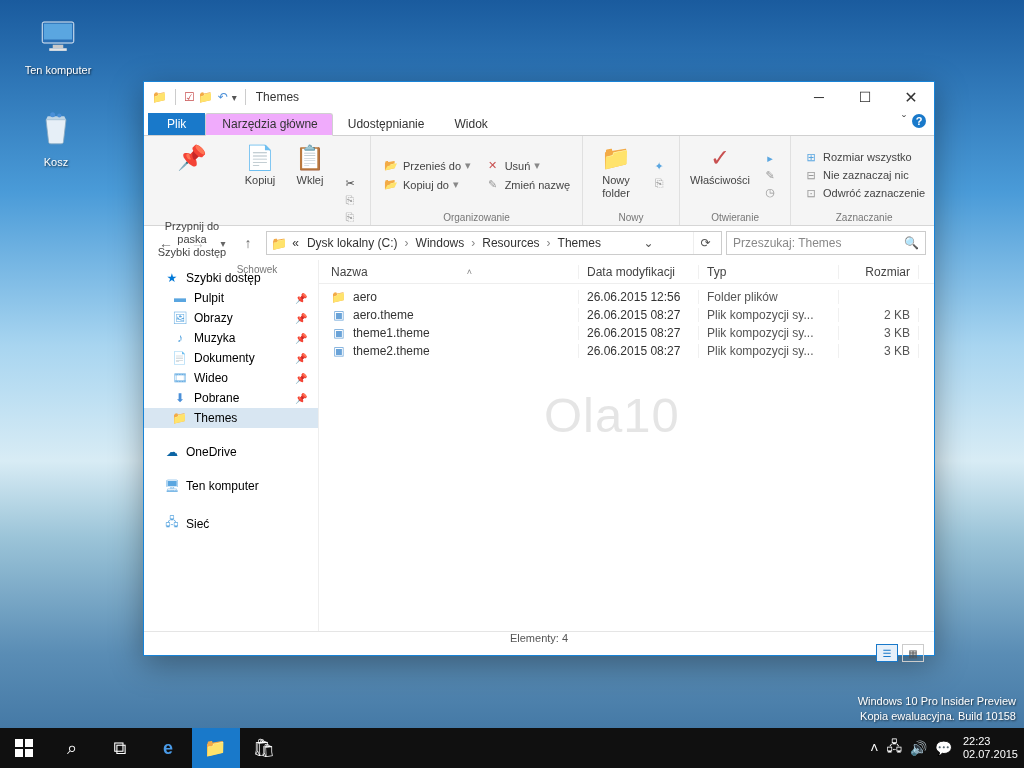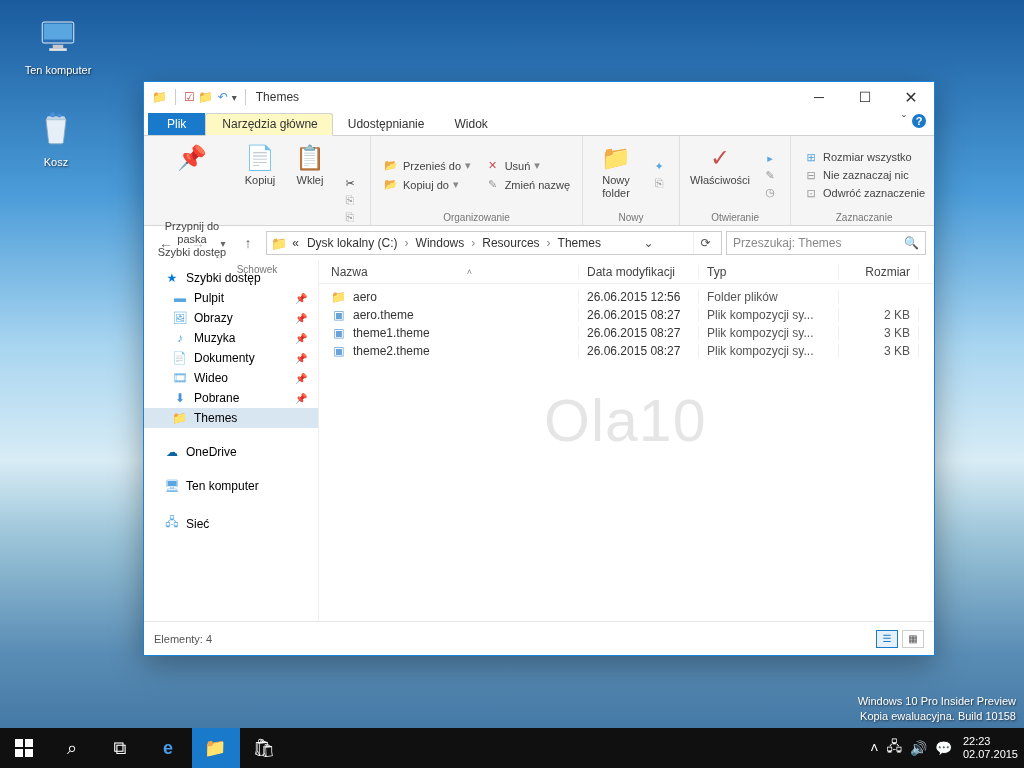--- a/index.html
+++ b/index.html
@@ -24,21 +24,21 @@
 .titlebar-icons { display: flex; align-items: center; gap: 4px; }
 .titlebar-icons .sep { width: 1px; height: 16px; background: #ccc; margin: 0 4px; }
 .titlebar-title { margin-left: 6px; }
 .titlebar-controls { margin-left: auto; display: flex; }
 .titlebar-controls .btn { width: 46px; height: 30px; display: flex; align-items: center; justify-content: center; font-size: 14px; }
 .titlebar-controls .btn.close { font-size: 16px; }
 
 .tabs-row { display: flex; align-items: flex-end; padding-left: 4px; border-bottom: 1px solid #d0d0d0; height: 24px; position: relative; }
 .tab { padding: 3px 14px 4px; font-size: 12px; color: #333; border: 1px solid transparent; border-bottom: none; cursor: default; }
 .tab.file { background: #1979ca; color: #fff; padding: 3px 18px 4px; }
-.tab.selected { background: #fef9c3; border: 1px solid #d0d0d0; border-bottom: 1px solid #f5f5f5; margin-bottom: -1px; border-radius: 3px 3px 0 0; padding-left: 16px; }
+.tab.selected { background: #f0abfc; border: 1px solid #d0d0d0; border-bottom: 1px solid #f5f5f5; margin-bottom: -1px; border-radius: 3px 3px 0 0; padding-left: 16px; }
 .tabs-row .help { position: absolute; right: 8px; top: 2px; display: flex; gap: 6px; align-items: center; }
 .chev-up { color: #555; font-size: 12px; }
 .help-icon { width: 14px; height: 14px; border-radius: 50%; background: #1979ca; color: #fff; font-size: 11px; display: flex; align-items: center; justify-content: center; font-weight: bold; }
 
 .ribbon { height: 90px; background: #f5f5f5; border-bottom: 1px solid #d6d6d6; display: flex; font-size: 11px; color: #444; }
 .ribbon-group { border-right: 1px solid #e0e0e0; padding: 4px 8px 2px; display: flex; flex-direction: column; justify-content: space-between; }
 .ribbon-group-title { text-align: center; font-size: 10px; color: #777; padding-top: 2px; }
 .ribbon-content { display: flex; gap: 6px; flex: 1; }
 .ribbon-bigbtn { display: flex; flex-direction: column; align-items: center; justify-content: flex-start; padding: 2px 4px; text-align: center; line-height: 1.2; width: 80px; }
 .ribbon-bigbtn .ri { height: 32px; display: flex; align-items: center; justify-content: center; font-size: 24px; }
@@ -75,35 +75,35 @@
 .col.size { width: 80px; text-align: right; }
 .sort-arrow { margin-left: 60px; color: #888; font-size: 9px; }
 
 .file-list { flex: 1; font-size: 12px; color: #333; padding-top: 4px; }
 .file-row { display: flex; height: 18px; align-items: center; }
 .file-row .col.name { display: flex; align-items: center; gap: 6px; }
 .file-row .fi { width: 16px; text-align: center; }
 .file-row .col.type { color: #555; }
 .file-row .col.size { color: #555; }
 
-.statusbar { height: 34px; border-top: 1px solid #e5e5e5; display: flex; align-items: center; padding: 0 10px; font-size: 11px; color: #555; }
+.statusbar { height: 24px; border-top: 1px solid #e5e5e5; display: flex; align-items: center; padding: 0 10px; font-size: 11px; color: #555; flex-direction: column; }
 .statusbar .view-btns { margin-left: auto; display: flex; gap: 4px; }
 .view-btn { width: 22px; height: 18px; border: 1px solid #ccc; display: flex; align-items: center; justify-content: center; font-size: 10px; }
 .view-btn.active { border-color: #1979ca; background: #e6f0fa; color: #1979ca; }
 
 .taskbar { position: absolute; bottom: 0; left: 0; right: 0; height: 40px; background: #101010; display: flex; align-items: center; color: #fff; }
 .taskbar-btn { width: 48px; height: 40px; display: flex; align-items: center; justify-content: center; font-size: 18px; }
 .taskbar-btn.active { background: #1979ca; }
 .taskbar-btn.start svg { width: 18px; height: 18px; }
 .tray { margin-left: auto; display: flex; align-items: center; font-size: 11px; padding-right: 6px; gap: 10px; }
 .tray-icons { display: flex; gap: 8px; font-size: 14px; align-items: center; }
 .tray-clock { line-height: 1.2; }
 .build-info { position: absolute; right: 8px; bottom: 44px; color: #fff; font-size: 11px; text-align: right; text-shadow: 1px 1px 2px rgba(0,0,0,.6); line-height: 1.35; }
 
-.watermark { position: absolute; left: 400px; top: 305px; font-size: 59px; color: rgba(180,180,180,0.35); font-weight: 300; letter-spacing: 1px; pointer-events: none; }
+.watermark { position: absolute; left: 400px; top: 305px; font-size: 49px; color: rgba(180,180,180,0.35); font-weight: 300; letter-spacing: 1px; pointer-events: none; }
 
 .folder-icon { color: #f8c24a; }
 .theme-file-icon { color: #6aa3d8; }
 </style>
 </head>
 <body>
 
 <div class="desktop">
 
   <div class="desktop-icon" style="left:18px; top:12px;">

